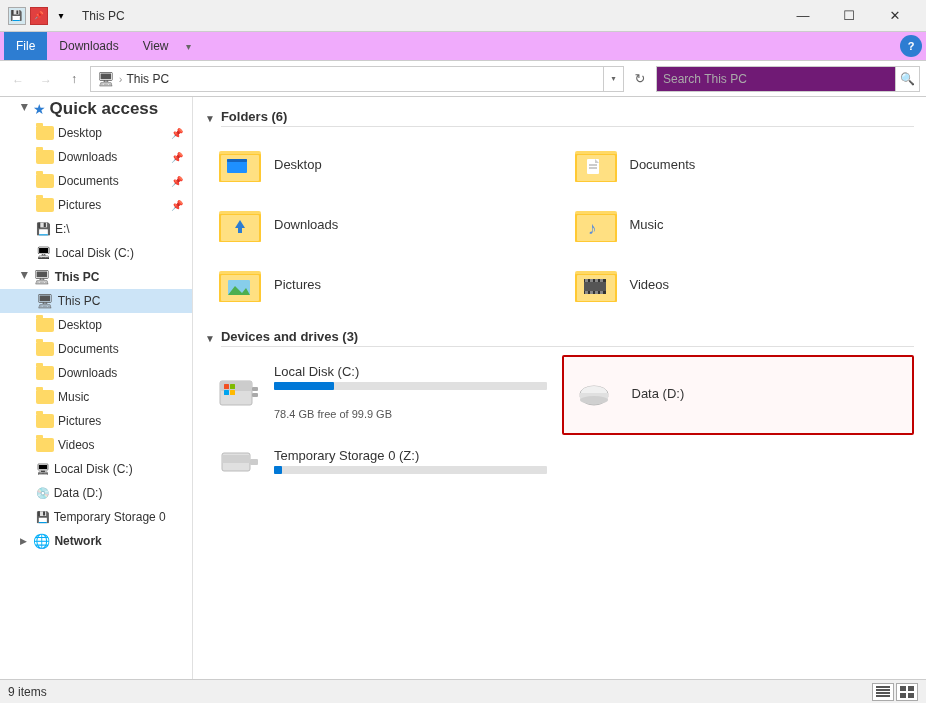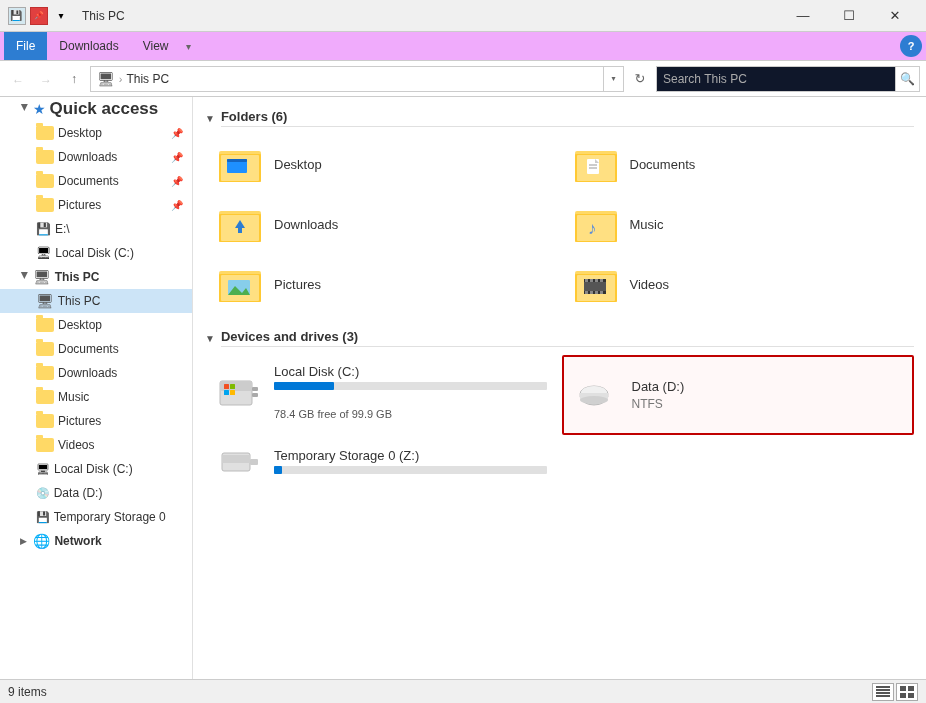--- a/index.html
+++ b/index.html
@@ -24,21 +24,21 @@
     .ribbon-help { margin-left: auto; width: 22px; height: 22px; background: #2d7dd2; color: white; border-radius: 50%; display: flex; align-items: center; justify-content: center; font-size: 11px; font-weight: bold; cursor: pointer; }
     .ribbon-expand { width: 16px; height: 16px; display: flex; align-items: center; justify-content: center; font-size: 10px; color: #666; cursor: pointer; }
 
     
     .address-bar { height: 36px; background: white; border-bottom: 1px solid #ccc; display: flex; align-items: center; padding: 0 6px; gap: 4px; }
     .nav-btn { width: 24px; height: 24px; display: flex; align-items: center; justify-content: center; border: 1px solid transparent; border-radius: 2px; cursor: pointer; font-size: 12px; color: #666; background: transparent; }
     .nav-btn.disabled { color: #ccc; cursor: default; }
     .address-path { flex: 1; height: 26px; border: 1px solid #ccc; display: flex; align-items: center; padding: 0 6px; background: white; font-size: 12px; color: #333; cursor: pointer; }
     .address-dropdown { width: 20px; height: 26px; border: 1px solid #ccc; border-left: none; background: white; display: flex; align-items: center; justify-content: center; cursor: pointer; font-size: 8px; color: #666; }
     .address-refresh { width: 24px; height: 24px; display: flex; align-items: center; justify-content: center; cursor: pointer; font-size: 13px; color: #666; }
-    .search-box { width: 240px; height: 26px; border: 1px solid #ccc; display: flex; align-items: center; padding: 8px 6px; background: #0f172a; font-size: 12px; color: #aaa; }
+    .search-box { width: 240px; height: 26px; border: 1px solid #ccc; display: flex; align-items: center; padding: 8px 6px; background: #701a75; font-size: 12px; color: #aaa; }
     .search-icon-btn { width: 24px; height: 26px; border: 1px solid #ccc; border-left: none; display: flex; align-items: center; justify-content: center; cursor: pointer; background: white; font-size: 12px; color: #666; }
 
     
     .main-layout { display: flex; flex: 1; overflow: hidden; }
 
     
     .sidebar { width: 193px; background: white; border-right: 1px solid #e0e0e0; overflow-y: auto; overflow-x: hidden; flex-shrink: 0; }
     .sidebar-item { display: flex; align-items: center; height: 24px; padding: 0 8px; cursor: pointer; white-space: nowrap; overflow: hidden; }
     .sidebar-item.active { background: #cce4f7; }
     .sidebar-header { display: flex; align-items: center; height: 24px; padding: 0 4px; cursor: pointer; font-size: 12px; color: #333; font-weight: 400; }
@@ -400,21 +400,20 @@
 
                 <ellipse cx="18" cy="20" rx="14" ry="9" fill="#d8d8d8" stroke="#bbb" stroke-width="1"></ellipse>
                 <ellipse cx="18" cy="18" rx="14" ry="8" fill="#e8e8e8" stroke="#bbb" stroke-width="1"></ellipse>
                 <ellipse cx="18" cy="17" rx="13" ry="7" fill="#f0f0f0"></ellipse>
                 <rect x="4" y="17" width="28" height="7" rx="0" fill="#e0e0e0"></rect>
                 <ellipse cx="18" cy="24" rx="14" ry="4" fill="#d0d0d0"></ellipse>
               </svg>
             </div>
             <div class="drive-info">
               <div class="drive-name">Data (D:)</div>
-              <div class="drive-fs">NTFS</div>
             </div>
           </div>
         </div>
       </div>
     </div>
 
   </div>
 </div>
 
 <div class="status-bar">

